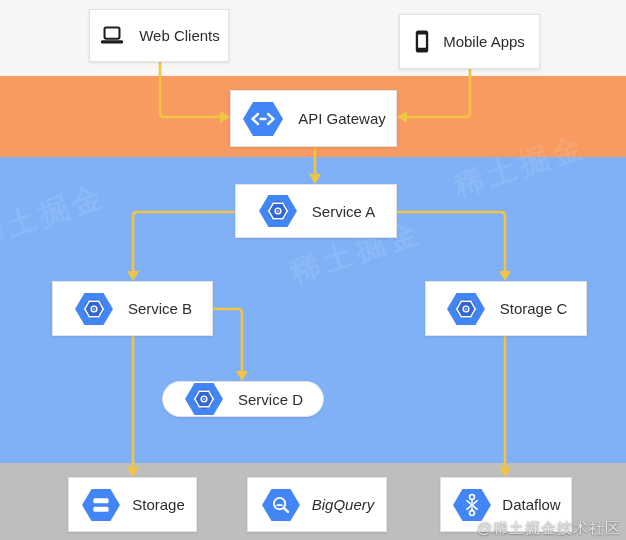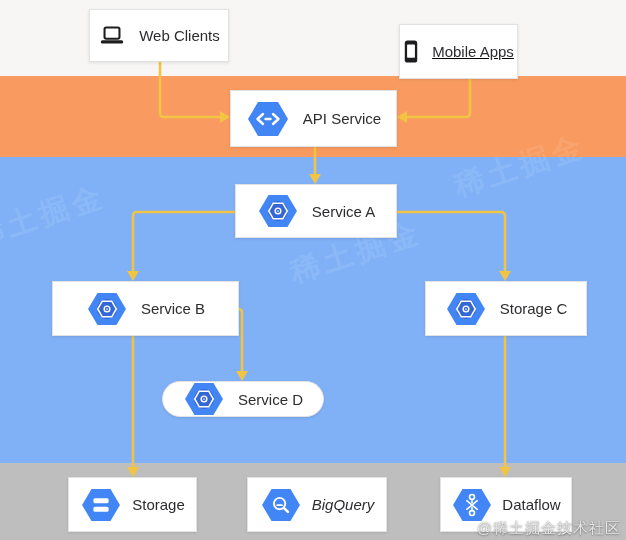--- a/index.html
+++ b/index.html
@@ -28,24 +28,24 @@
 
   .node{
     position:absolute;background:#ffffff;border:1px solid #e2e2e2;
     box-shadow:0 1px 3px rgba(0,0,0,0.10);
     display:flex;align-items:center;justify-content:center;gap:13px;
     box-sizing:border-box;
   }
   .node .label{font-size:15px;color:#2d2d30;font-weight:500;white-space:nowrap;}
 
   #web-clients{left:89px;top:9px;width:140px;height:53px;}
-  #mobile-apps{left:399px;top:24px;width:119px;height:55px;text-decoration:underline;}
+  #mobile-apps{left:399px;top:14px;width:141px;height:55px;}
   #api-gateway{left:230px;top:90px;width:167px;height:57px;}
   #service-a{left:235px;top:184px;width:162px;height:54px;}
-  #service-b{left:52px;top:281px;width:187px;height:55px;}
+  #service-b{left:52px;top:281px;width:161px;height:55px;}
   #service-c{left:425px;top:281px;width:162px;height:55px;}
   #service-d{left:162px;top:381px;width:162px;height:36px;border-radius:23px;}
   #storage{left:68px;top:477px;width:129px;height:55px;gap:10px;align-items:center;}
   #bigquery{left:247px;top:477px;width:140px;height:55px;gap:10px;font-style:italic;}
   #dataflow{left:440px;top:477px;width:132px;height:55px;gap:9px;}
 
   .icon{display:flex;align-items:center;justify-content:center;flex:0 0 auto;}
 
   .wm-corner{
     position:absolute;top:507px;right:5px;
@@ -107,21 +107,21 @@
 
 <div class="node" id="api-gateway">
   <span class="icon">
     <svg width="44" height="38" viewBox="0 0 44 38">
       <polygon points="12,2 32,2 42,19 32,36 12,36 2,19" fill="#4285f4"></polygon>
       <path d="M17,14 L11.5,19 L17,24" fill="none" stroke="#ffffff" stroke-width="2.4" stroke-linecap="round" stroke-linejoin="round"></path>
       <path d="M27,14 L32.5,19 L27,24" fill="none" stroke="#ffffff" stroke-width="2.4" stroke-linecap="round" stroke-linejoin="round"></path>
       <path d="M19.5,19 H24.5" stroke="#ffffff" stroke-width="2.4" stroke-linecap="round"></path>
     </svg>
   </span>
-  <span class="label">API Service</span>
+  <span class="label">API Gateway</span>
 </div>
 
 <div class="node" id="service-a">
   <span class="icon">
     <svg width="42" height="36" viewBox="0 0 44 38">
       <polygon points="12,2 32,2 42,19 32,36 12,36 2,19" fill="#4285f4"></polygon>
       <circle cx="22" cy="19" r="10.5" fill="#3367d6"></circle>
       <polygon points="17,10.8 27,10.8 31.8,19 27,27.2 17,27.2 12.2,19" fill="none" stroke="#ffffff" stroke-width="1.6"></polygon>
       <circle cx="22" cy="19" r="3" fill="none" stroke="#ffffff" stroke-width="1.5"></circle>
       <circle cx="22" cy="19" r="0.9" fill="#ffffff"></circle>

